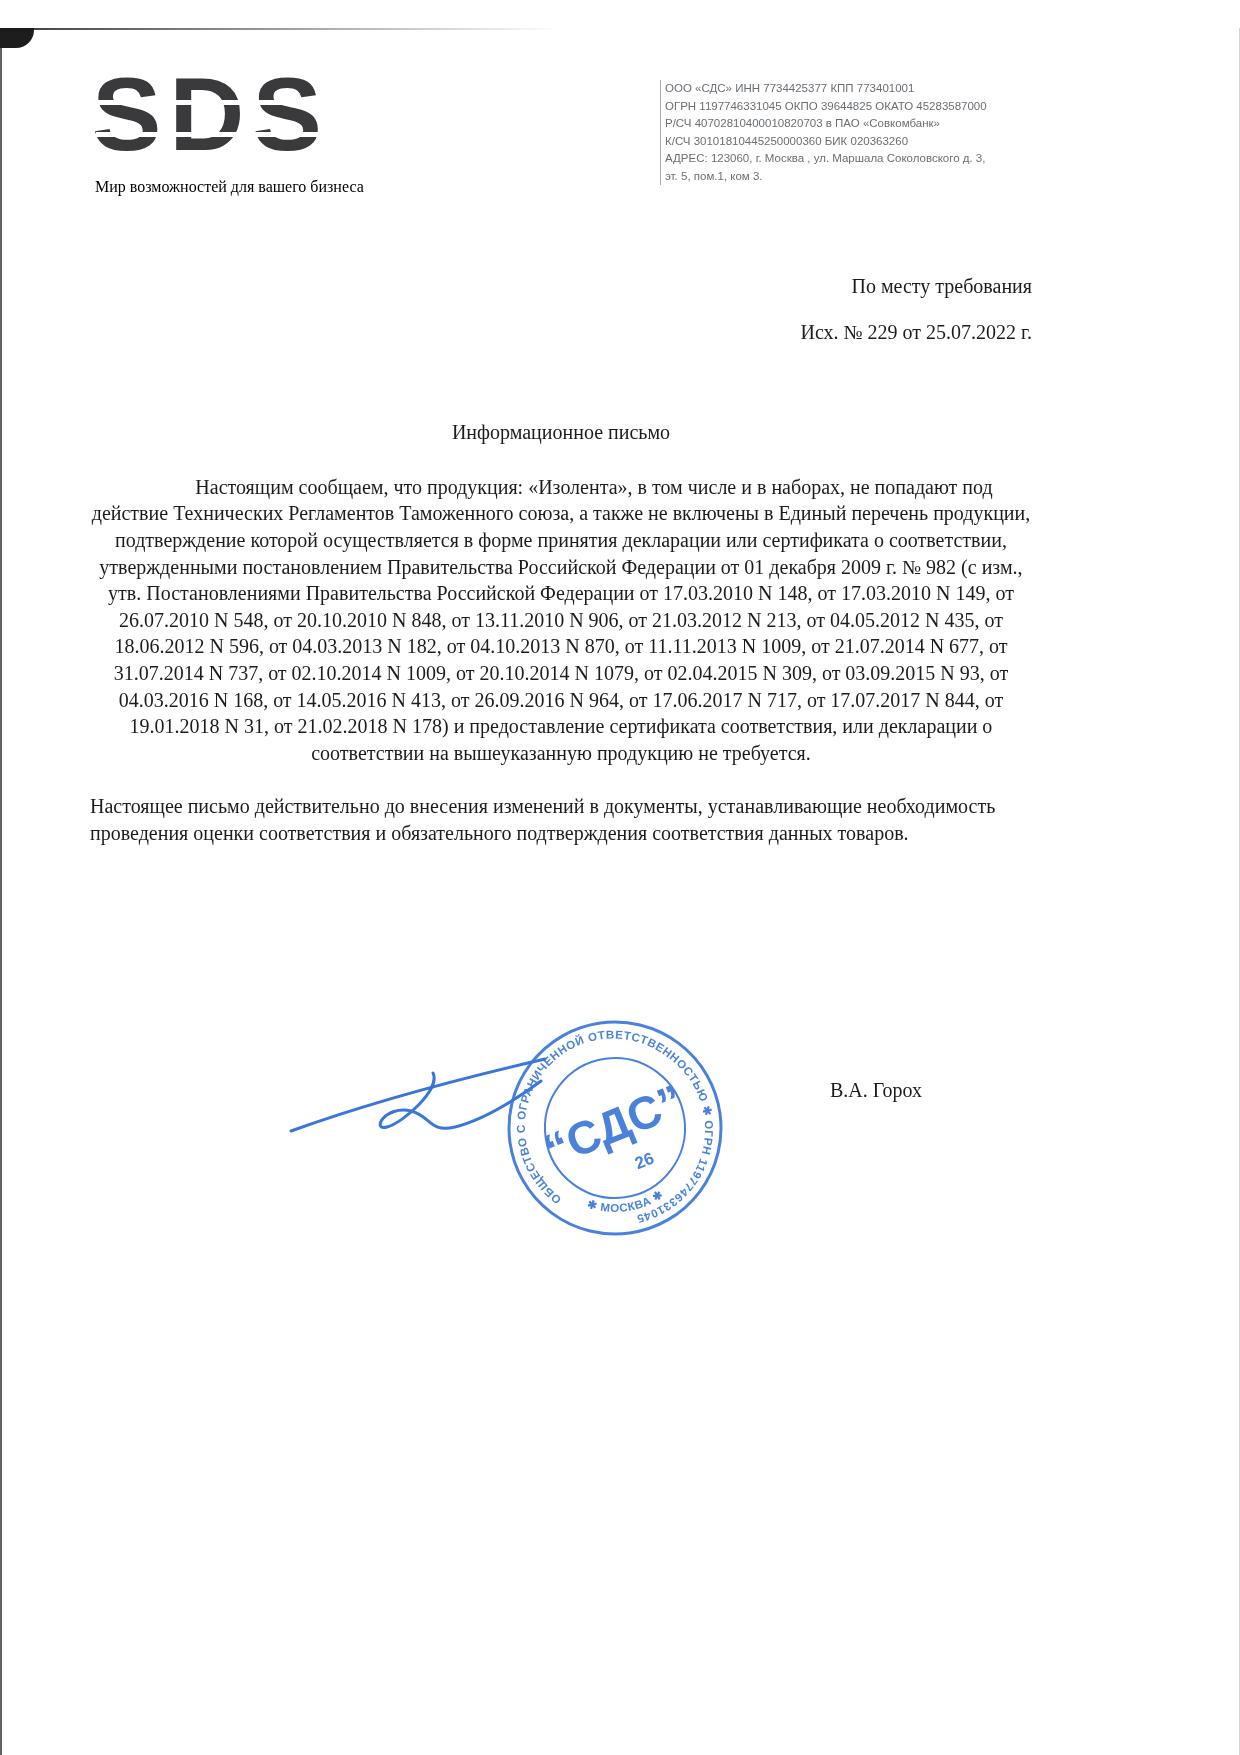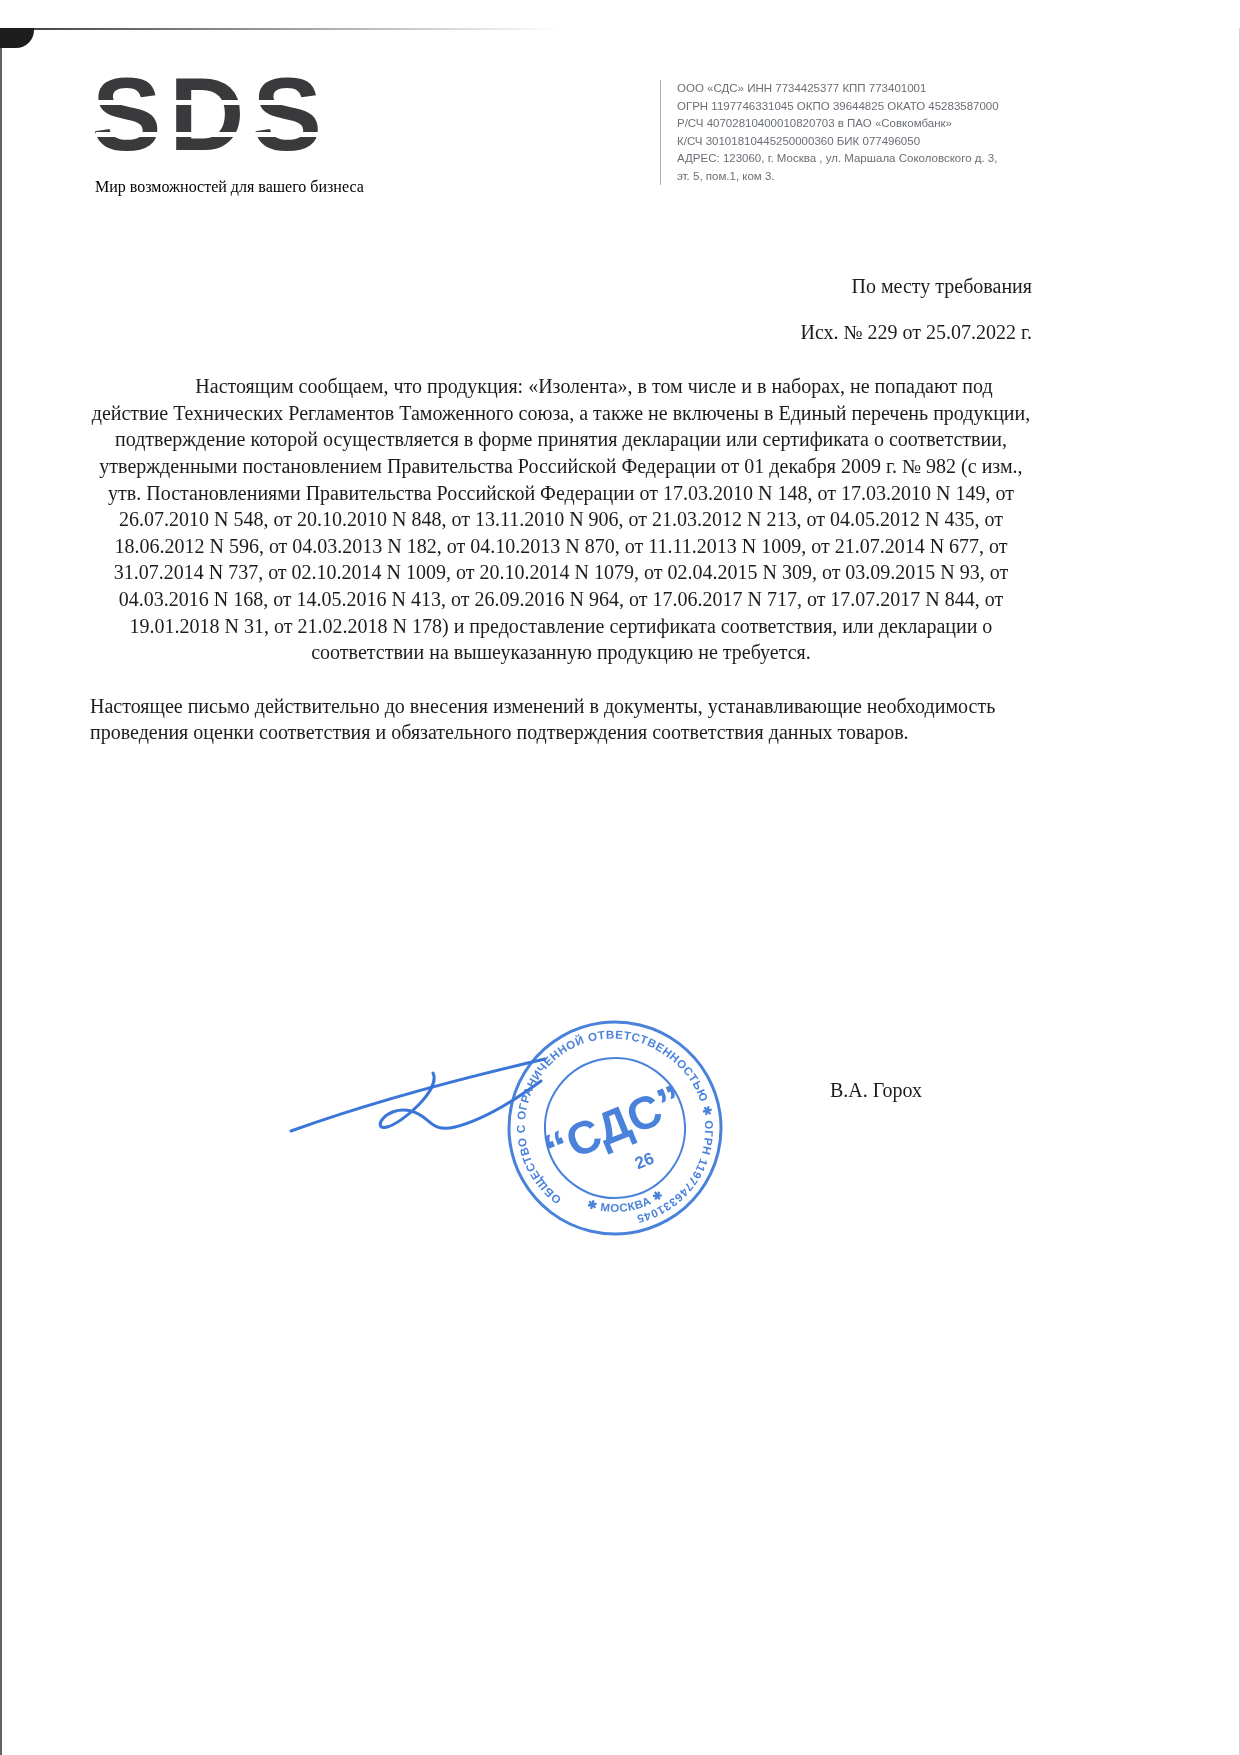--- a/index.html
+++ b/index.html
@@ -35,21 +35,21 @@
   .logo-cut { position:absolute; background:#ffffff; height:5px; }
   .logo-cut.c1 { left:96px; top:72px;  width:238px; }
   .logo-cut.c2 { left:96px; top:104px; width:238px; }
   .tagline {
     position:absolute; left:95px; top:150px;
     font-family:Liberation Serif, serif;
     font-size:16px; color:#000000;
   }
   .details {
     position:absolute; left:660px; top:52px; width:430px;
-    border-left:1px solid #aab0b5; padding-left:16px;
+    border-left:1px solid #aab0b5; padding-left:4px;
     font-family:"Liberation Sans", sans-serif;
     font-size:11.5px; color:#6a6f75; line-height:17.5px;
   }
 
   
   .flow-column {
     position:absolute; left:90px; top:245px; width:942px;
     font-size:20px; line-height:26.6px; color:#1c1c1e;
   }
   .recipient { text-align:right; }
@@ -89,28 +89,29 @@
 
   <div class="logo">SDS</div>
   <div class="logo-cut c1"></div>
   <div class="logo-cut c2"></div>
   <div class="tagline">Мир возможностей для вашего бизнеса</div>
 
   <div class="details">
     <div>ООО «СДС»   ИНН 7734425377   КПП 773401001</div>
     <div>ОГРН 1197746331045   ОКПО 39644825   ОКАТО 45283587000</div>
     <div>Р/СЧ 40702810400010820703 в ПАО «Совкомбанк»</div>
-    <div>К/СЧ 30101810445250000360   БИК 077496050</div>
+    <div>К/СЧ 30101810445250000360   БИК 020363260</div>
     <div>АДРЕС: 123060, г. Москва , ул. Маршала Соколовского д. 3,</div>
     <div>эт. 5, пом.1, ком 3.</div>
   </div>
 
   <div class="flow-column">
     <div class="recipient">По месту требования</div>
     <div class="ref">Исх. № 229 от 25.07.2022 г.</div>
+    <div class="title">Информационное письмо</div>
     <div class="para1">Настоящим сообщаем, что продукция: «Изолента», в том числе и в наборах, не попадают под действие Технических Регламентов Таможенного союза, а также не включены в Единый перечень продукции, подтверждение которой осуществляется в форме принятия декларации или сертификата о соответствии, утвержденными постановлением Правительства Российской Федерации от 01 декабря 2009 г. № 982 (с изм., утв. Постановлениями Правительства Российской Федерации от 17.03.2010 N 148, от 17.03.2010 N 149, от 26.07.2010 N 548, от 20.10.2010 N 848, от 13.11.2010 N 906, от 21.03.2012 N 213, от 04.05.2012 N 435, от 18.06.2012 N 596, от 04.03.2013 N 182, от 04.10.2013 N 870, от 11.11.2013 N 1009, от 21.07.2014 N 677, от 31.07.2014 N 737, от 02.10.2014 N 1009, от 20.10.2014 N 1079, от 02.04.2015 N 309, от 03.09.2015 N 93, от 04.03.2016 N 168, от 14.05.2016 N 413, от 26.09.2016 N 964, от 17.06.2017 N 717, от 17.07.2017 N 844, от 19.01.2018 N 31, от 21.02.2018 N 178) и предоставление сертификата соответствия, или декларации о соответствии на вышеуказанную продукцию не требуется.</div>
     <div class="para2">Настоящее письмо действительно до внесения изменений в документы, устанавливающие необходимость проведения оценки соответствия и обязательного подтверждения соответствия данных товаров.</div>
   </div>
 
 
   <svg class="signature-svg" width="270" height="100" viewBox="0 0 270 100">
     <path d="M 8,90 C 80,64 175,38 262,18"></path>
     <path d="M 150,32 C 158,48 120,82 104,86 C 88,90 102,64 128,70 C 148,75 146,92 172,86 C 196,80 228,62 258,40"></path>
   </svg>
 

